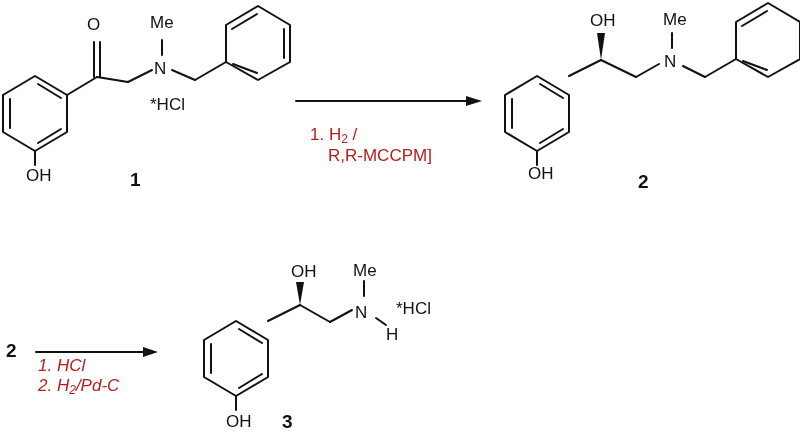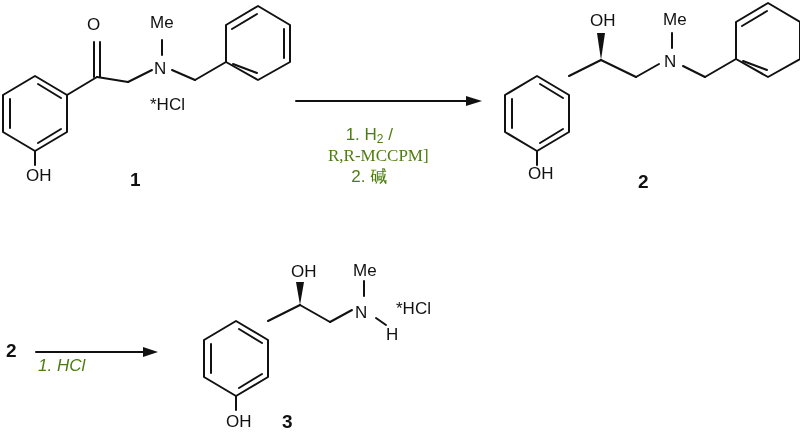--- a/index.html
+++ b/index.html
@@ -1,20 +1,20 @@
 <!DOCTYPE html>
 <html><head>
 <meta charset="utf-8">
 <style>
   html,body{margin:0;padding:0;background:#fff;}
   body{width:800px;height:436px;position:relative;overflow:hidden;font-family:"Liberation Sans",sans-serif;color:#111;}
   svg{position:absolute;left:0;top:0;}
   .lbl{position:absolute;font-size:17px;line-height:1;white-space:nowrap;color:#111;}
   .num{position:absolute;font-size:19px;font-weight:bold;line-height:1;color:#111;}
-  .cond{position:absolute;font-size:17px;line-height:21px;white-space:nowrap;color:#4d7c0f;text-align:center;}
+  .cond{position:absolute;font-size:17px;line-height:21px;white-space:nowrap;color:#b91c1c;}
   sub{font-size:12px;vertical-align:-3px;line-height:0;}
 </style>
 </head>
 <body>
 
 <svg width="800" height="436" viewBox="0 0 800 436" stroke="#111" stroke-width="2" fill="none" stroke-linecap="round" stroke-linejoin="round">
 
   <g>
 
     <polygon points="3,95 35,76 67,95 67,132 35,151 3,132"></polygon>
@@ -97,33 +97,33 @@
 
 <div class="lbl" style="left:87px;top:16px;">O</div>
 <div class="lbl" style="left:150px;top:14px;">Me</div>
 <div class="lbl" style="left:154px;top:60px;">N</div>
 <div class="lbl" style="left:150px;top:96px;">*HCl</div>
 <div class="lbl" style="left:26px;top:167px;">OH</div>
 <div class="num" style="left:130px;top:170px;">1</div>
 
 <div class="cond" style="left:310px;top:124px;">
   <div><span>1. H</span><sub>2</sub><span> /</span></div>
-  <div style="padding-left:18px;font-family:Liberation Serif, serif;">R,R-MCCPM]</div>
-  <div>2. 碱</div>
+  <div style="padding-left:18px;">R,R-MCCPM]</div>
 </div>
 
 <div class="lbl" style="left:590px;top:12px;">OH</div>
 <div class="lbl" style="left:663px;top:11px;">Me</div>
 <div class="lbl" style="left:664px;top:53px;">N</div>
 <div class="lbl" style="left:528px;top:165px;">OH</div>
 <div class="num" style="left:638px;top:172px;">2</div>
 
 <div class="num" style="left:6px;top:341px;">2</div>
 <div class="cond" style="left:38px;top:356px;line-height:20px;font-style:italic;">
   <div>1. HCl</div>
+  <div><span>2. H</span><sub>2</sub><span>/Pd-C</span></div>
 </div>
 
 <div class="lbl" style="left:291px;top:263px;">OH</div>
 <div class="lbl" style="left:353px;top:262px;">Me</div>
 <div class="lbl" style="left:355px;top:304px;">N</div>
 <div class="lbl" style="left:386px;top:326px;">H</div>
 <div class="lbl" style="left:396px;top:300px;">*HCl</div>
 <div class="lbl" style="left:226px;top:413px;">OH</div>
 <div class="num" style="left:282px;top:412px;">3</div>
 

